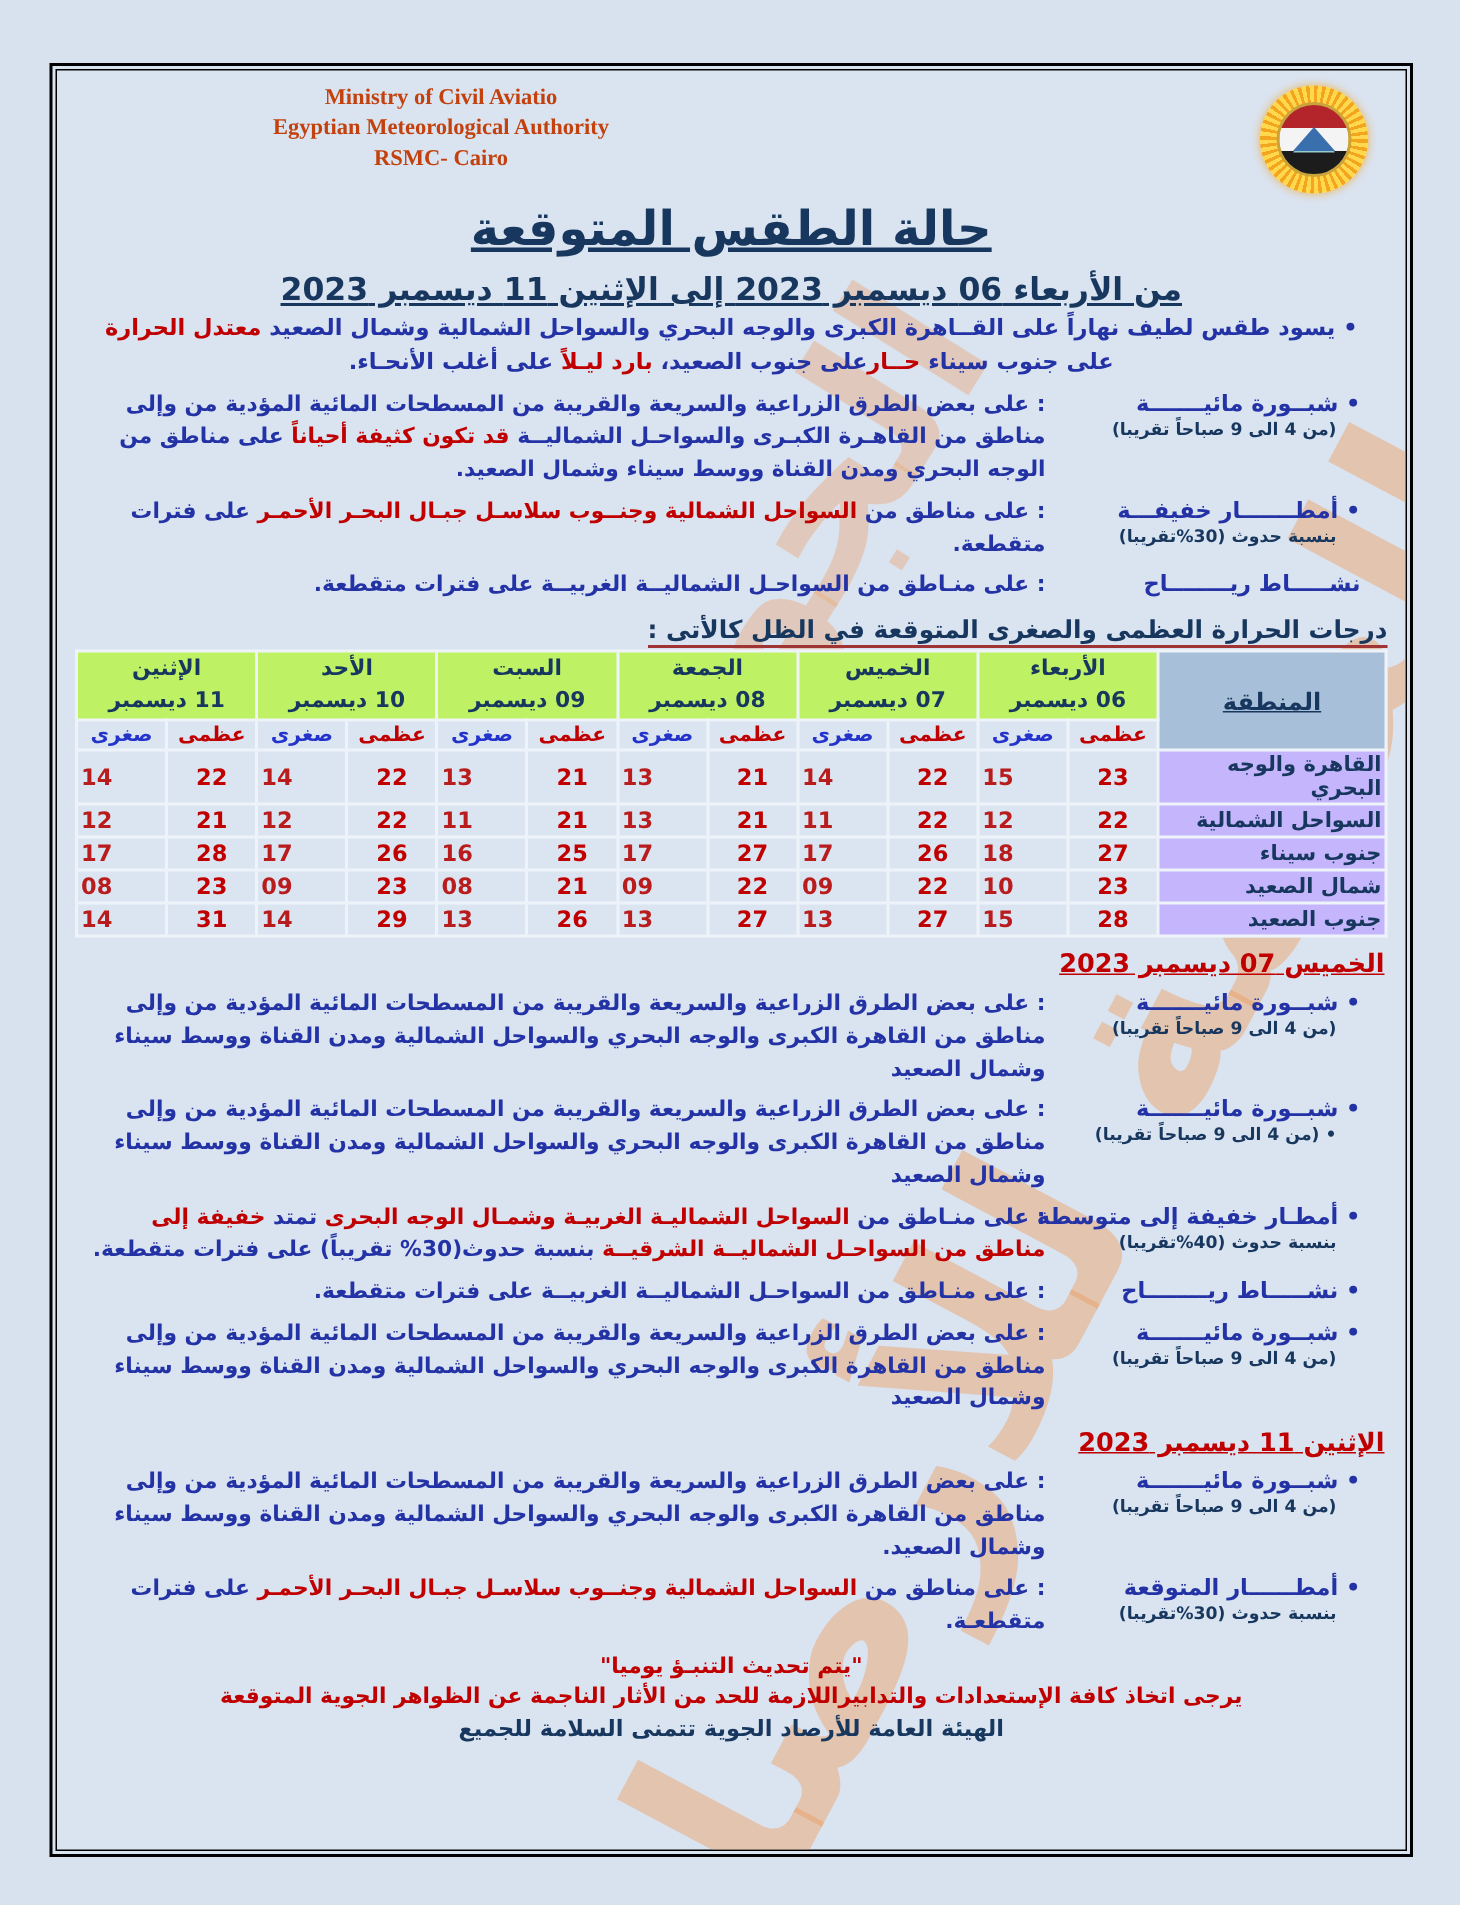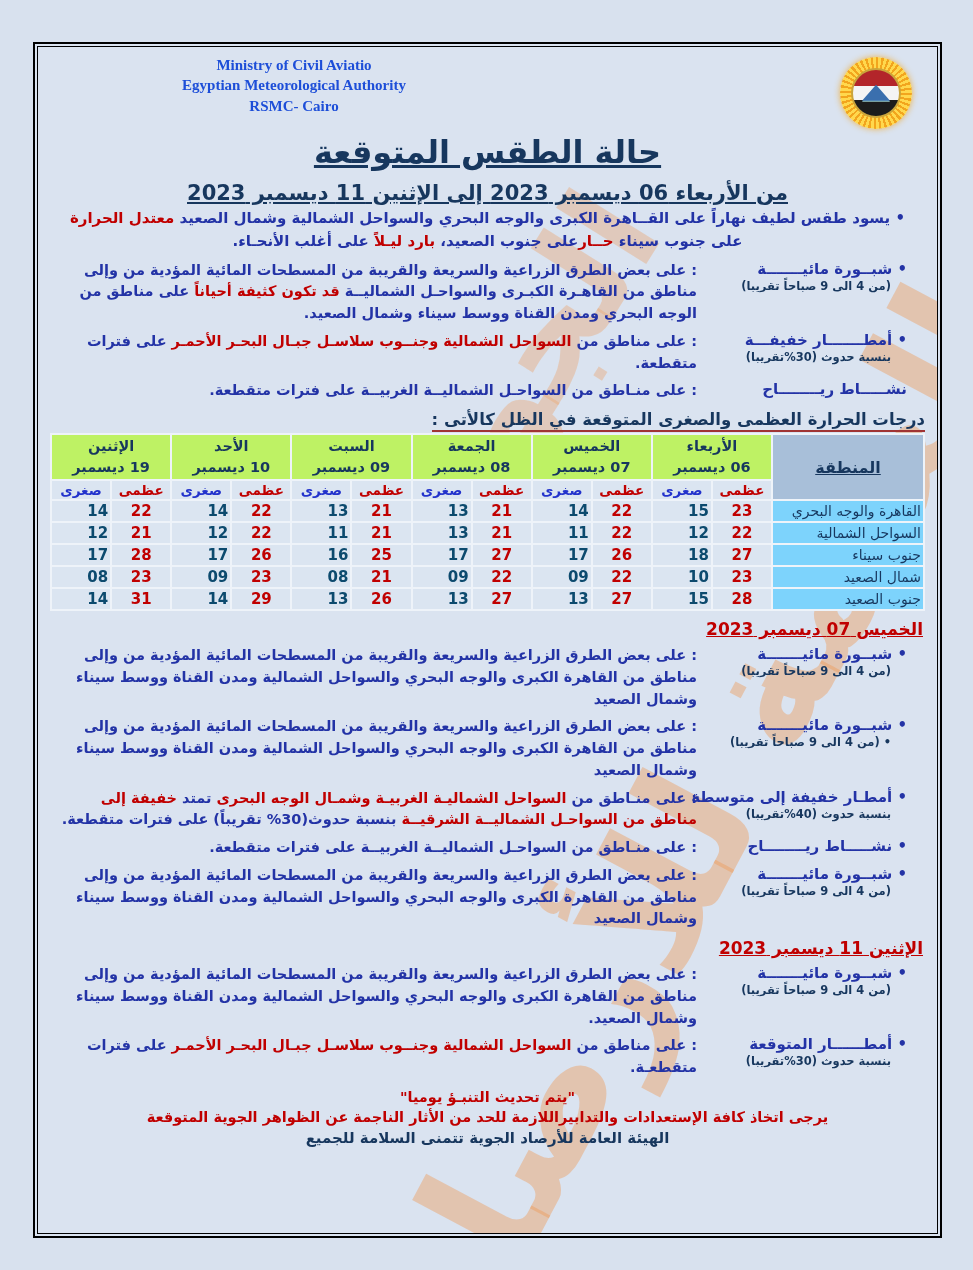--- a/index.html
+++ b/index.html
@@ -31,21 +31,21 @@
     font-weight: bold; white-space: nowrap;
     font-family: "DejaVu Sans", sans-serif;
   }
   .wm1 { font-size: 170px; transform: rotate(-62deg); left: -60px; top: 430px; }
   .wm2 { font-size: 140px; transform: rotate(-58deg); left: 260px; top: 260px; opacity:.8; }
   .content { position: relative; z-index: 1; }
 
   
   .hdr { display: flex; align-items: flex-start; justify-content: space-between; padding: 2px 4px 0 4px; }
   .hdr-ar { width: 300px; text-align: right; color: #a83b3b; font-size: 12.5px; font-weight: bold; line-height: 1.55; }
-  .hdr-en { width: 360px; text-align: center; color: #1d4ed8; font-size: 15px; font-weight: bold;
+  .hdr-en { width: 360px; text-align: center; color: #c2410c; font-size: 15px; font-weight: bold;
             font-family: "Liberation Serif", serif; line-height: 1.35; margin-left:60px;}
   .logo-wrap { width: 90px; display:flex; justify-content:center; padding-top:2px;}
   .sun { position: relative; width: 72px; height: 72px; border-radius: 50%;
          background: repeating-conic-gradient(#f2a51d 0deg 4deg, #ffd84d 4deg 9deg);
          box-shadow: 0 0 6px rgba(242,165,29,.8); }
   .flag-circle { position:absolute; inset: 11px; border-radius:50%; overflow:hidden; border:2px solid #caa43a;
          background: linear-gradient(#b3252a 0 34%, #f4f4f4 34% 66%, #1c1c1c 66% 100%); }
   .mountain { position:absolute; left:50%; top:50%; transform:translate(-50%,-52%);
          width:0; height:0; border-left:14px solid transparent; border-right:14px solid transparent;
          border-bottom:16px solid #3a6fae; filter: drop-shadow(0 1px 0 #9cc); }
@@ -72,23 +72,23 @@
   .tbl-head { margin: 8px 0 4px 0; }
   .tbl-head span { color:#17375e; font-size: 16.5px; font-weight: bold; border-bottom: 2px solid #a03434; padding-bottom:1px; }
 
   table.temps { width: 100%; border-collapse: collapse; table-layout: fixed; direction: rtl;
                 background:#dbe5f1; }
   table.temps th, table.temps td { border: 2px solid #eef3f9; padding: 1px 2px; }
   .th-region { background:#a8bfd9; color:#17375e; font-size: 16px; font-weight:bold; width: 152px; text-decoration: underline; }
   .th-day    { background:#bef264; color:#17375e; font-size: 14.5px; font-weight:bold; line-height:1.45; }
   .th-max { color:#c00000; font-size: 13.5px; font-weight:bold; background:#dbe5f1;}
   .th-min { color:#2333cc; font-size: 13.5px; font-weight:bold; background:#dbe5f1;}
-  td.region { color:#17375e; font-size: 14px; font-weight:normal; text-align:right; padding-right:6px; background:#7dd3fc;}
+  td.region { color:#17375e; font-size: 14px; font-weight:bold; text-align:right; padding-right:6px; background:#c4b5fd;}
   td.vmax { color:#c00000; font-size: 15px; font-weight:bold; text-align:center; }
-  td.vmin { color:#0c4a6e; font-size: 15px; font-weight:bold; text-align:right; }
+  td.vmin { color:#b91c1c; font-size: 15px; font-weight:bold; text-align:left; }
 
   .footer { text-align:center; margin-top: 10px; position: relative; }
   .f-quote { color:#c00000; font-size: 14.5px; font-weight:bold; }
   .f-warn  { color:#c00000; font-size: 14.5px; font-weight:bold; margin-top:4px; }
   .f-wish  { color:#17375e; font-size: 15px; font-weight:bold; margin-top:4px; }
 </style>
 </head>
 <body>
 
 <div class="frame">
@@ -171,21 +171,21 @@
               <th class="th-day" colspan="2">
                 <div>السبت</div>
                 <div>09 ديسمبر</div>
               </th>
               <th class="th-day" colspan="2">
                 <div>الأحد</div>
                 <div>10 ديسمبر</div>
               </th>
               <th class="th-day" colspan="2">
                 <div>الإثنين</div>
-                <div>19 ديسمبر</div>
+                <div>11 ديسمبر</div>
               </th>
             </tr>
             <tr>
               <th class="th-max">عظمى</th>
               <th class="th-min">صغرى</th>
               <th class="th-max">عظمى</th>
               <th class="th-min">صغرى</th>
               <th class="th-max">عظمى</th>
               <th class="th-min">صغرى</th>
               <th class="th-max">عظمى</th>

